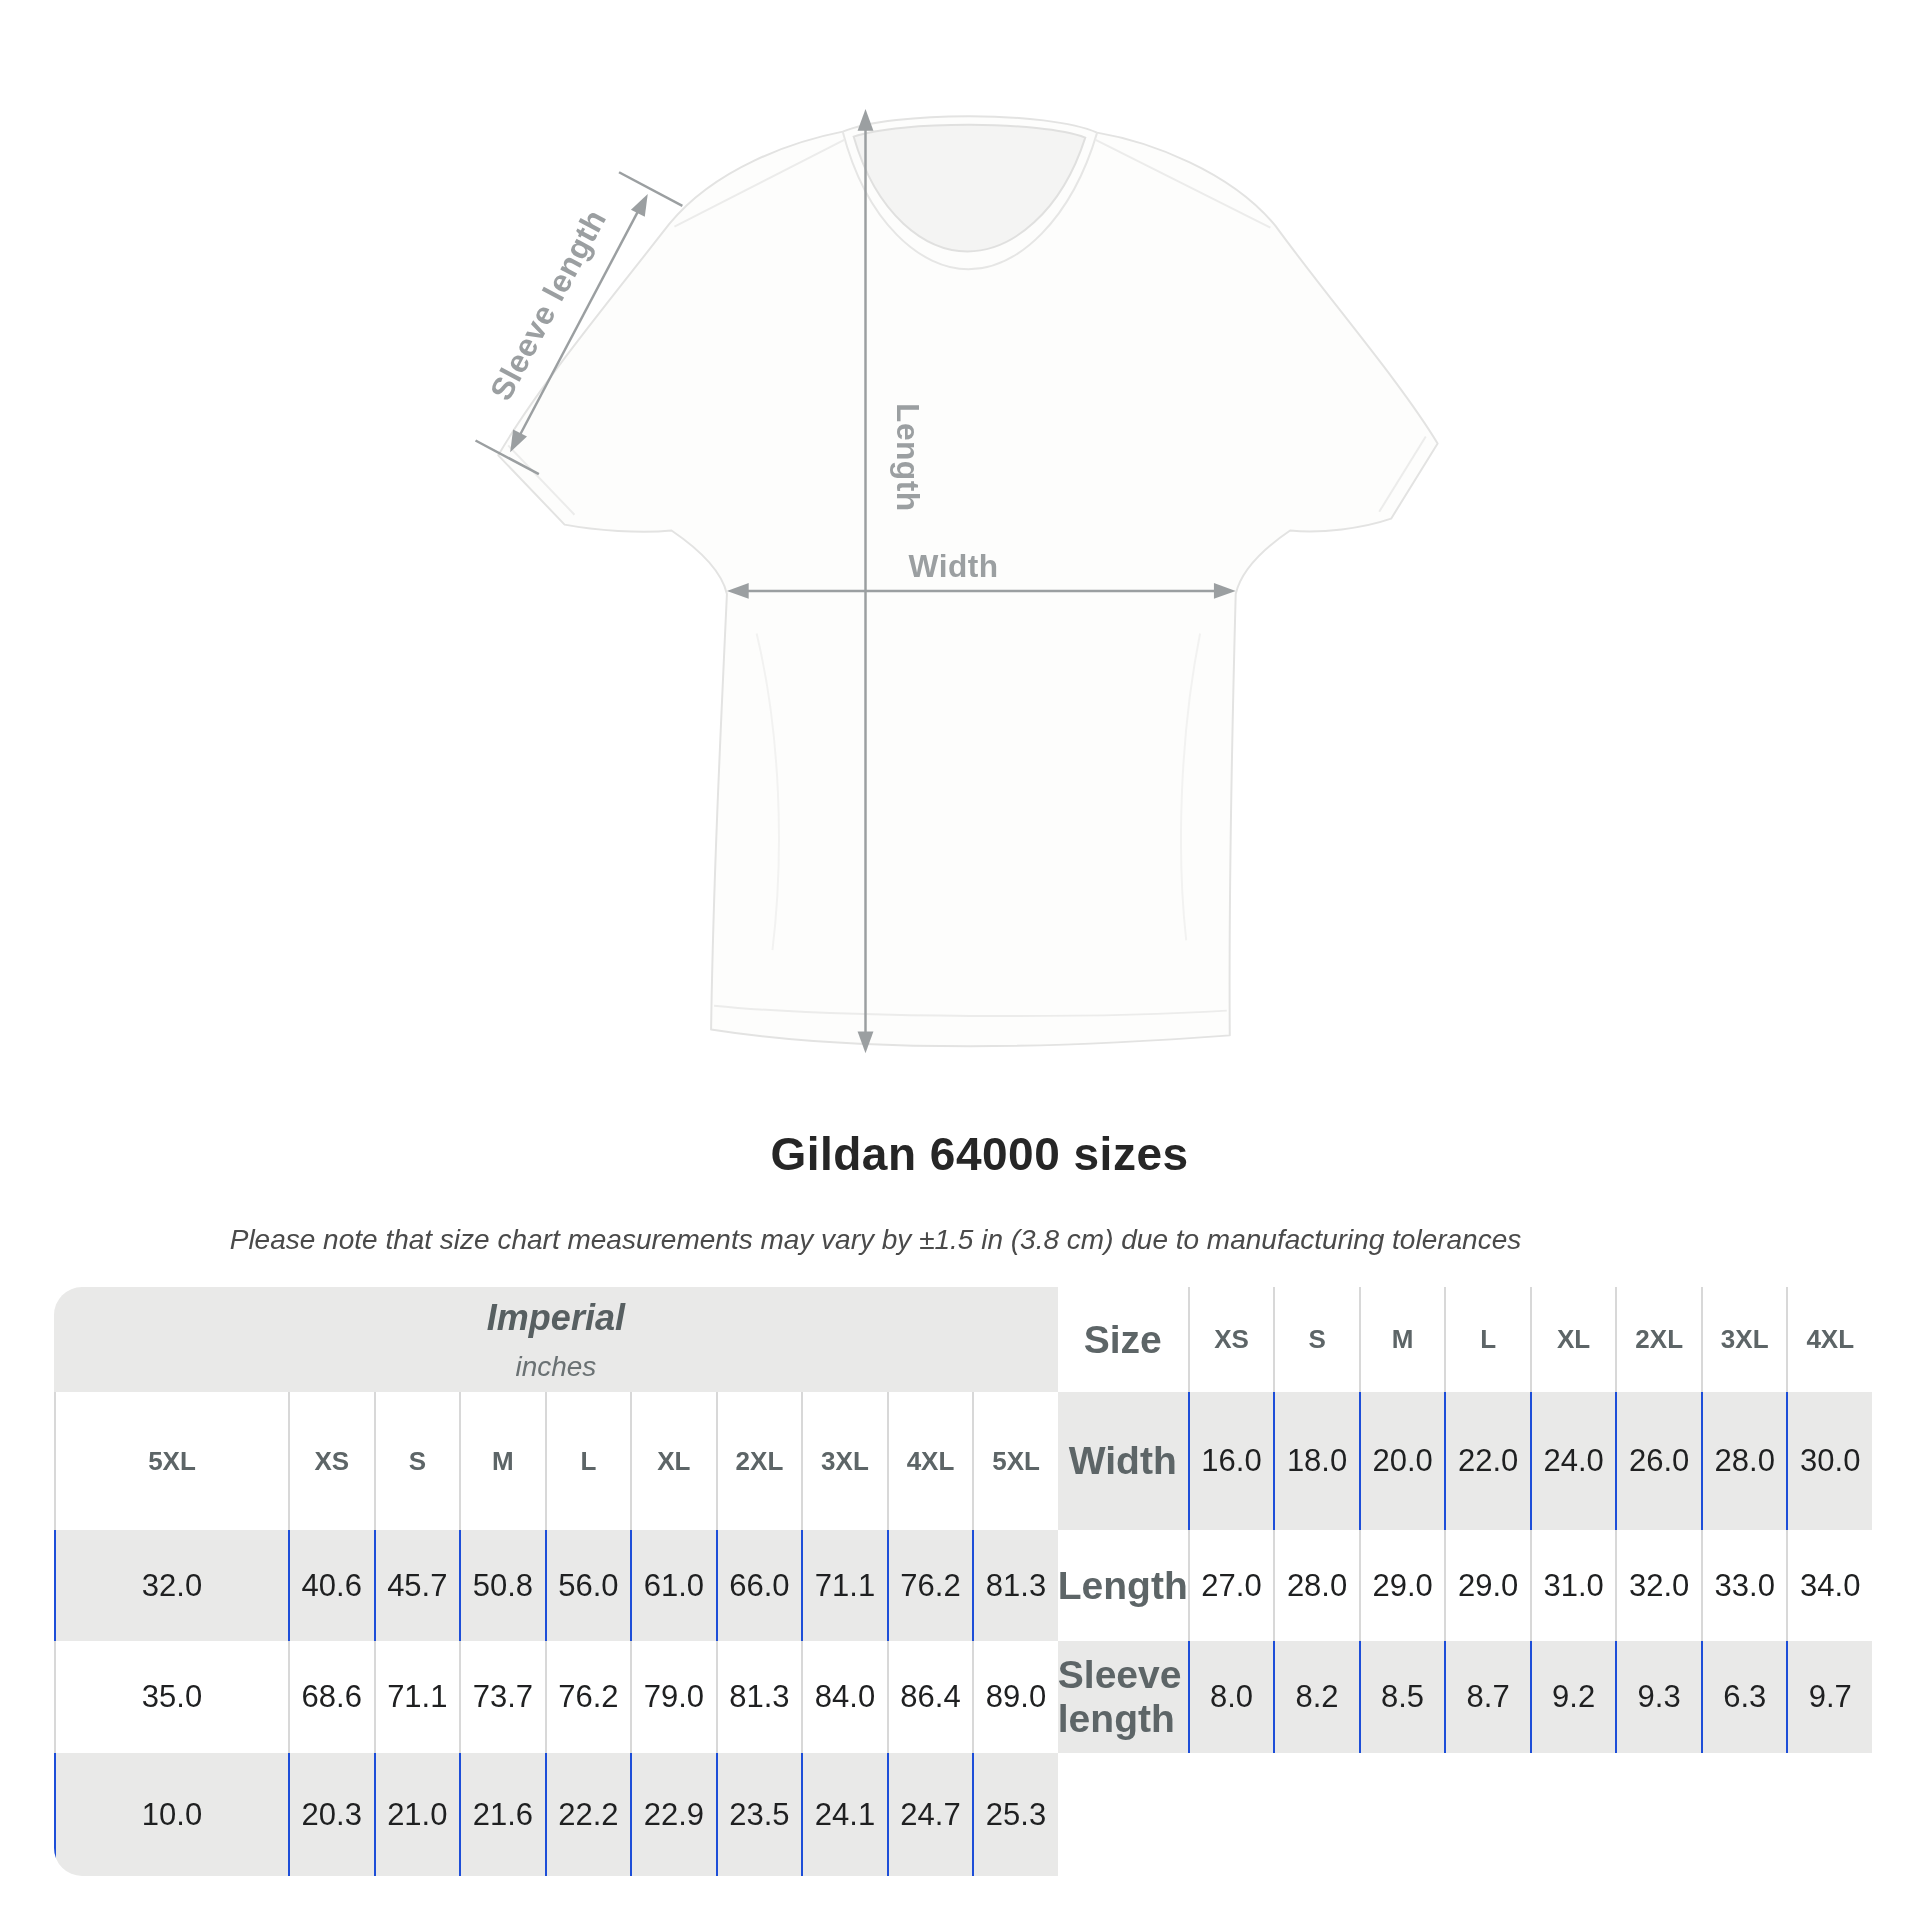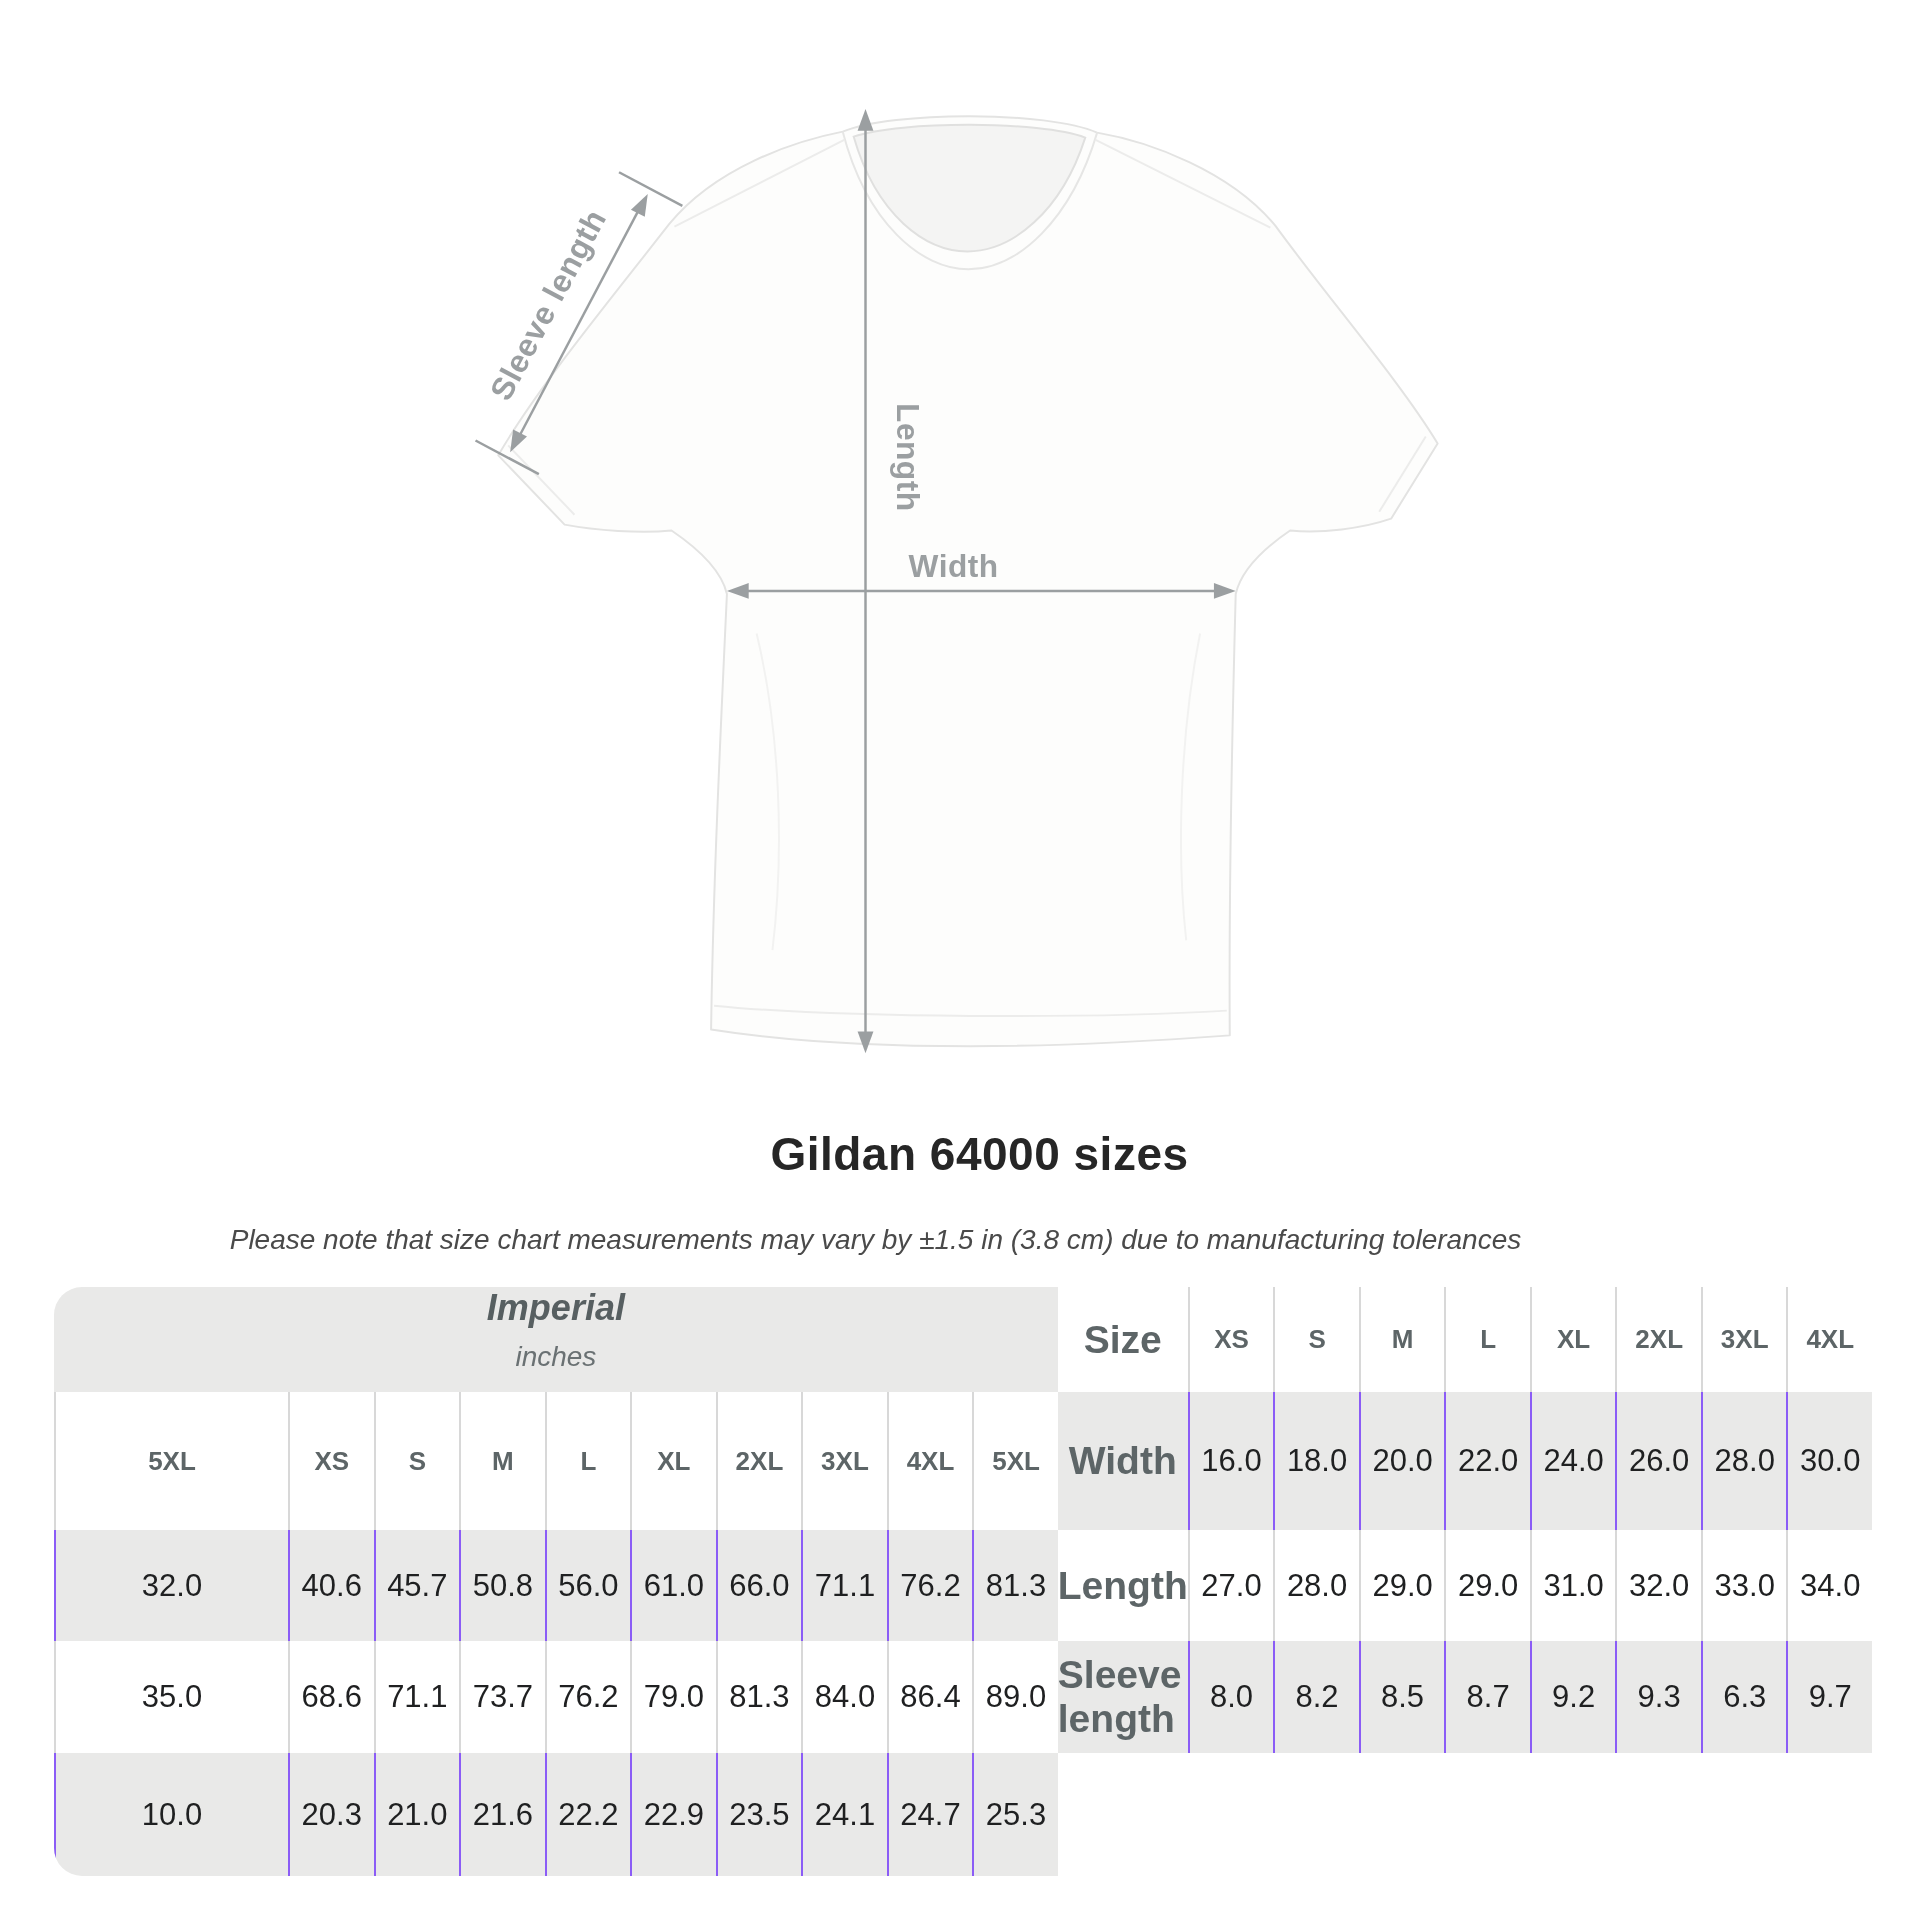--- a/index.html
+++ b/index.html
@@ -21,31 +21,31 @@
   }
   
   .tbl{
     position:absolute;left:54px;top:1287px;width:1818px;height:589px;
     display:grid;grid-template-columns:234px repeat(18,1fr);
     grid-template-rows:105px 138px 111px 112px 124px;
     border-radius:28px;overflow:hidden;background:#ffffff;
   }
   .band{
     background:#e9e9e8;display:flex;flex-direction:column;
-    align-items:center;gap:12px;
+    align-items:center;justify-content:center;gap:12px;
   }
   .band-l{grid-column:1 / span 10;}
   .band-r{grid-column:11 / span 9;}
   .band-title{font-size:36px;font-weight:700;font-style:italic;color:#575f61;}
   .band-unit{font-size:28px;font-style:italic;color:#6a7173;}
   .c{display:flex;align-items:center;justify-content:center;}
   .w{background:#ffffff;}
   .g{background:#e9e9e8;}
   .s-w{border-left:2px solid #d8d8d8;}
-  .s-g{border-left:2px solid #8b5cf6;}
+  .s-g{border-left:2px solid #1d4ed8;}
   .lbl{font-size:39px;font-weight:700;color:#5d6567;}
   .hdr{font-size:26px;font-weight:700;color:#5d6567;}
   .val{font-size:31px;color:#1f2021;}
 </style>
 </head>
 <body>
 
 <svg id="diagram" width="1927" height="1168" viewBox="0 0 1946 1180">
 
   <g>

